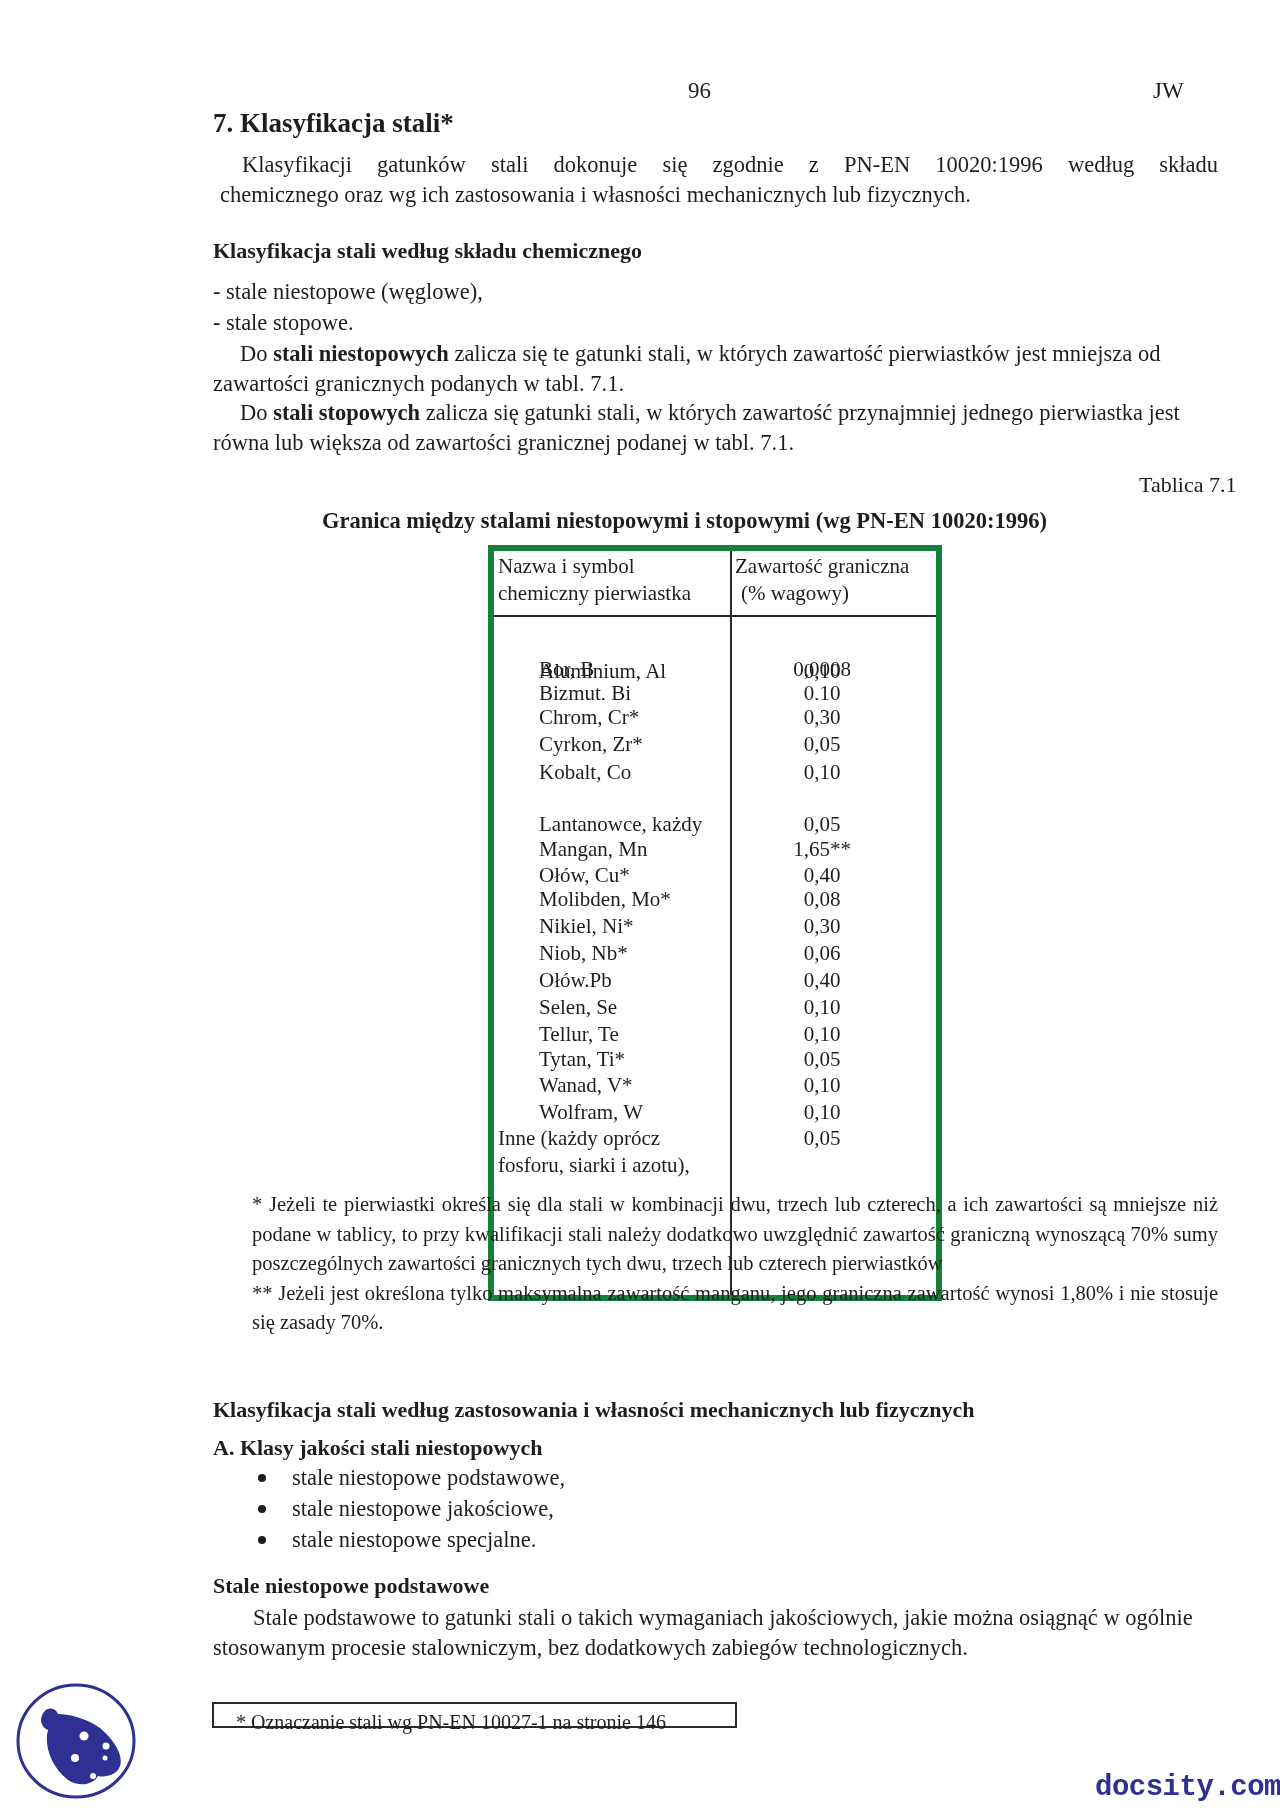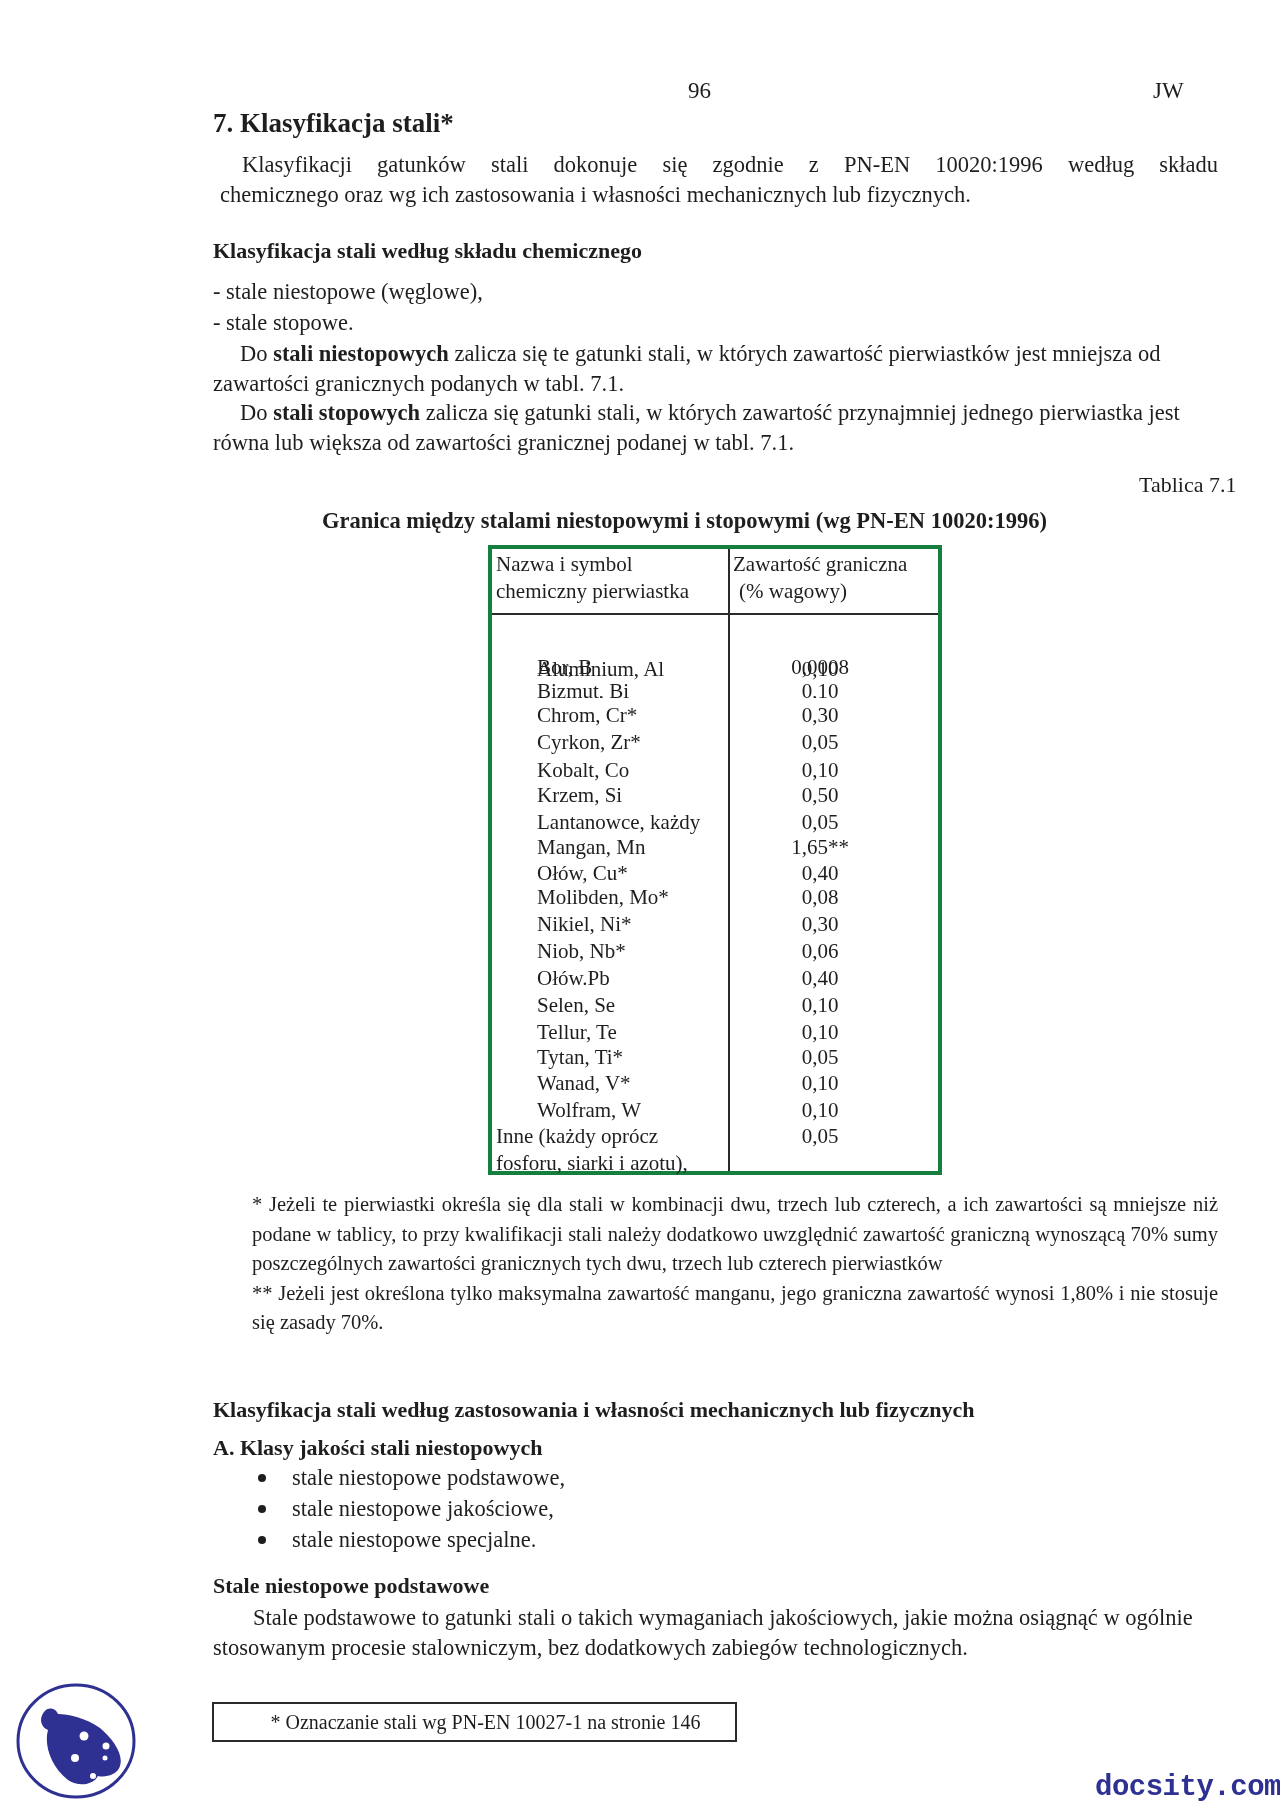--- a/index.html
+++ b/index.html
@@ -16,43 +16,43 @@
   .intro .l1 { display: block; text-align: justify; text-align-last: justify; padding-left: 22px; }
   .intro .l2 { display: block; }
   .h2 { font-size: 22px; font-weight: bold; }
   .body22 { font-size: 22.5px; }
   .para { left: 213px; width: 1005px; white-space: normal; font-size: 22.5px; line-height: 30px; }
   .para .indent { padding-left: 27px; }
   .tablica-label { left: 1103px; top: 472px; font-size: 22px; margin-left: 36px; }
   .table-caption { left: 322px; top: 508px; font-size: 22.5px; font-weight: bold; }
 
   .steel-table {
-    position: absolute; left: 488px; top: 545px; width: 454px; height: 630px;
-    border: 4px solid #15803d; box-sizing: border-box;
+    position: absolute; left: 488px; top: 545px; width: 454px; height: 756px;
+    border: 6px solid #15803d; box-sizing: border-box;
   }
   .steel-table .divider-v { position: absolute; left: 236px; top: 0; bottom: 0; width: 2px; background: #2a2a2a; }
   .steel-table .divider-h { position: absolute; left: 0; right: 0; top: 64px; height: 2px; background: #2a2a2a; }
   .th { position: absolute; font-size: 21px; line-height: 27px; white-space: nowrap; }
   .th-name { left: 4px; top: 2px; }
   .th-value { left: 241px; top: 2px; }
   .th-value .sub { padding-left: 6px; }
   .row { position: absolute; left: 0; width: 450px; height: 27px; font-size: 21px; line-height: 27px; overflow: hidden; }
   .row .name { position: absolute; left: 45px; white-space: nowrap; }
   .row .val { position: absolute; left: 238px; width: 180px; text-align: center; white-space: nowrap; }
   .row.clipped { height: 20px; }
   .row.other .name { left: 4px; white-space: normal; width: 225px; line-height: 27px; }
 
   .footnotes { left: 252px; top: 1190px; width: 966px; white-space: normal; font-size: 20.5px; line-height: 29.5px; text-align: justify; }
   .footnotes p { margin: 0; }
 
   .bullets { left: 258px; top: 1462px; font-size: 22.5px; line-height: 31px; }
   .bullets .item { position: relative; padding-left: 34px; white-space: nowrap; }
   .bullets .dot { position: absolute; left: 0; top: 12px; width: 8px; height: 8px; border-radius: 50%; background: #1e1e1e; }
 
-  .notebox { left: 212px; top: 1702px; width: 525px; height: 40px; border: 2px solid #2a2a2a; box-sizing: border-box; font-size: 20px; line-height: 36px; padding-left: 22px; text-align: center; }
+  .notebox { left: 212px; top: 1702px; width: 525px; height: 26px; border: 2px solid #2a2a2a; box-sizing: border-box; font-size: 20px; line-height: 36px; padding-left: 22px; }
 
   .docsity-logo { position: absolute; left: 14px; top: 1680px; width: 124px; height: 122px; }
   .docsity-text { left: 1095px; top: 1771px; font-family: "Liberation Mono", "DejaVu Sans Mono", monospace; font-size: 29px; color: #2e3192; font-weight: bold; letter-spacing: -0.5px; }
 </style>
 </head>
 <body>
 
 <div class="abs page-num">96</div>
 <div class="abs author">JW</div>
 
@@ -105,24 +105,20 @@
       <span class="name">Chrom, Cr*</span>
       <span class="val">0,30</span>
     </div>
   <div class="row" style="top:180px;">
       <span class="name">Cyrkon, Zr*</span>
       <span class="val">0,05</span>
     </div>
   <div class="row" style="top:208px;">
       <span class="name">Kobalt, Co</span>
       <span class="val">0,10</span>
-    </div>
-  <div class="row" style="top:233px;">
-      <span class="name">Krzem, Si</span>
-      <span class="val">0,50</span>
     </div>
   <div class="row" style="top:260px;">
       <span class="name">Lantanowce, każdy</span>
       <span class="val">0,05</span>
     </div>
   <div class="row" style="top:285px;padding-left:36px;">
       <span class="name">Mangan, Mn</span>
       <span class="val">1,65**</span>
     </div>
   <div class="row" style="top:311px;">

